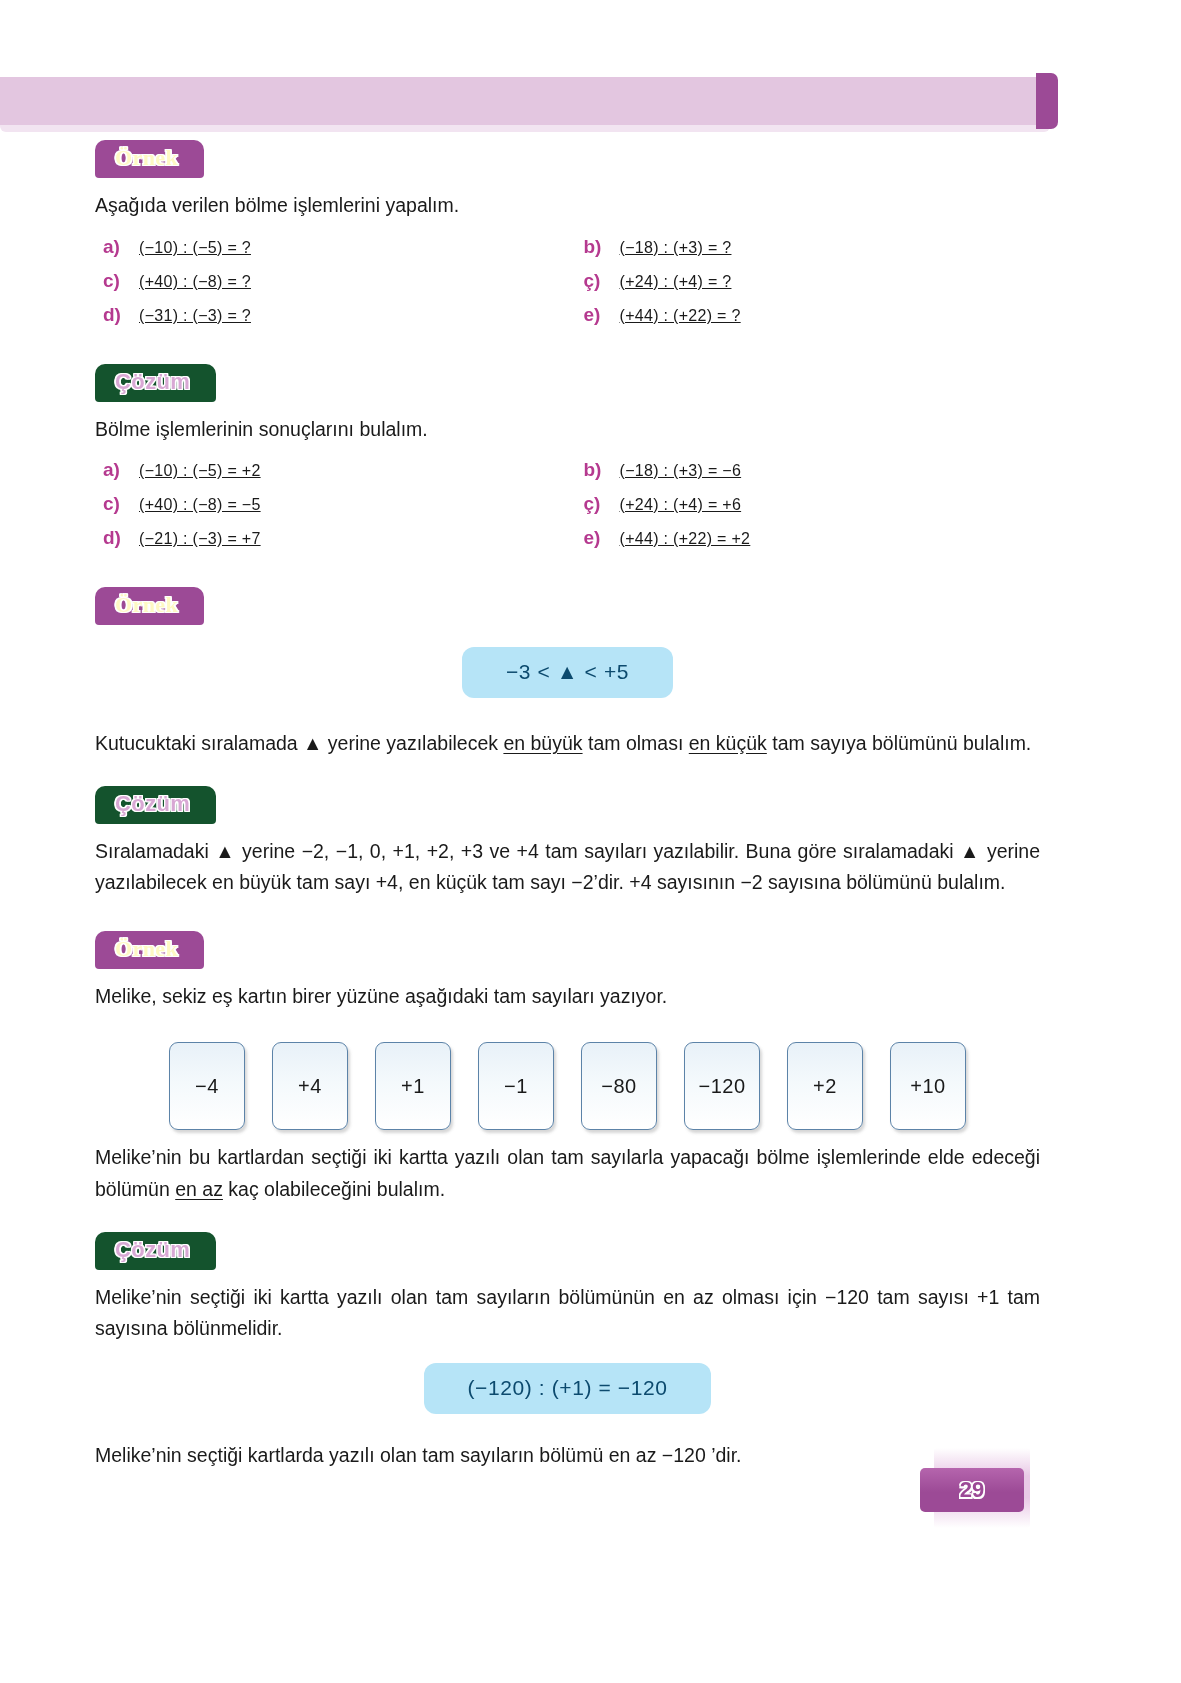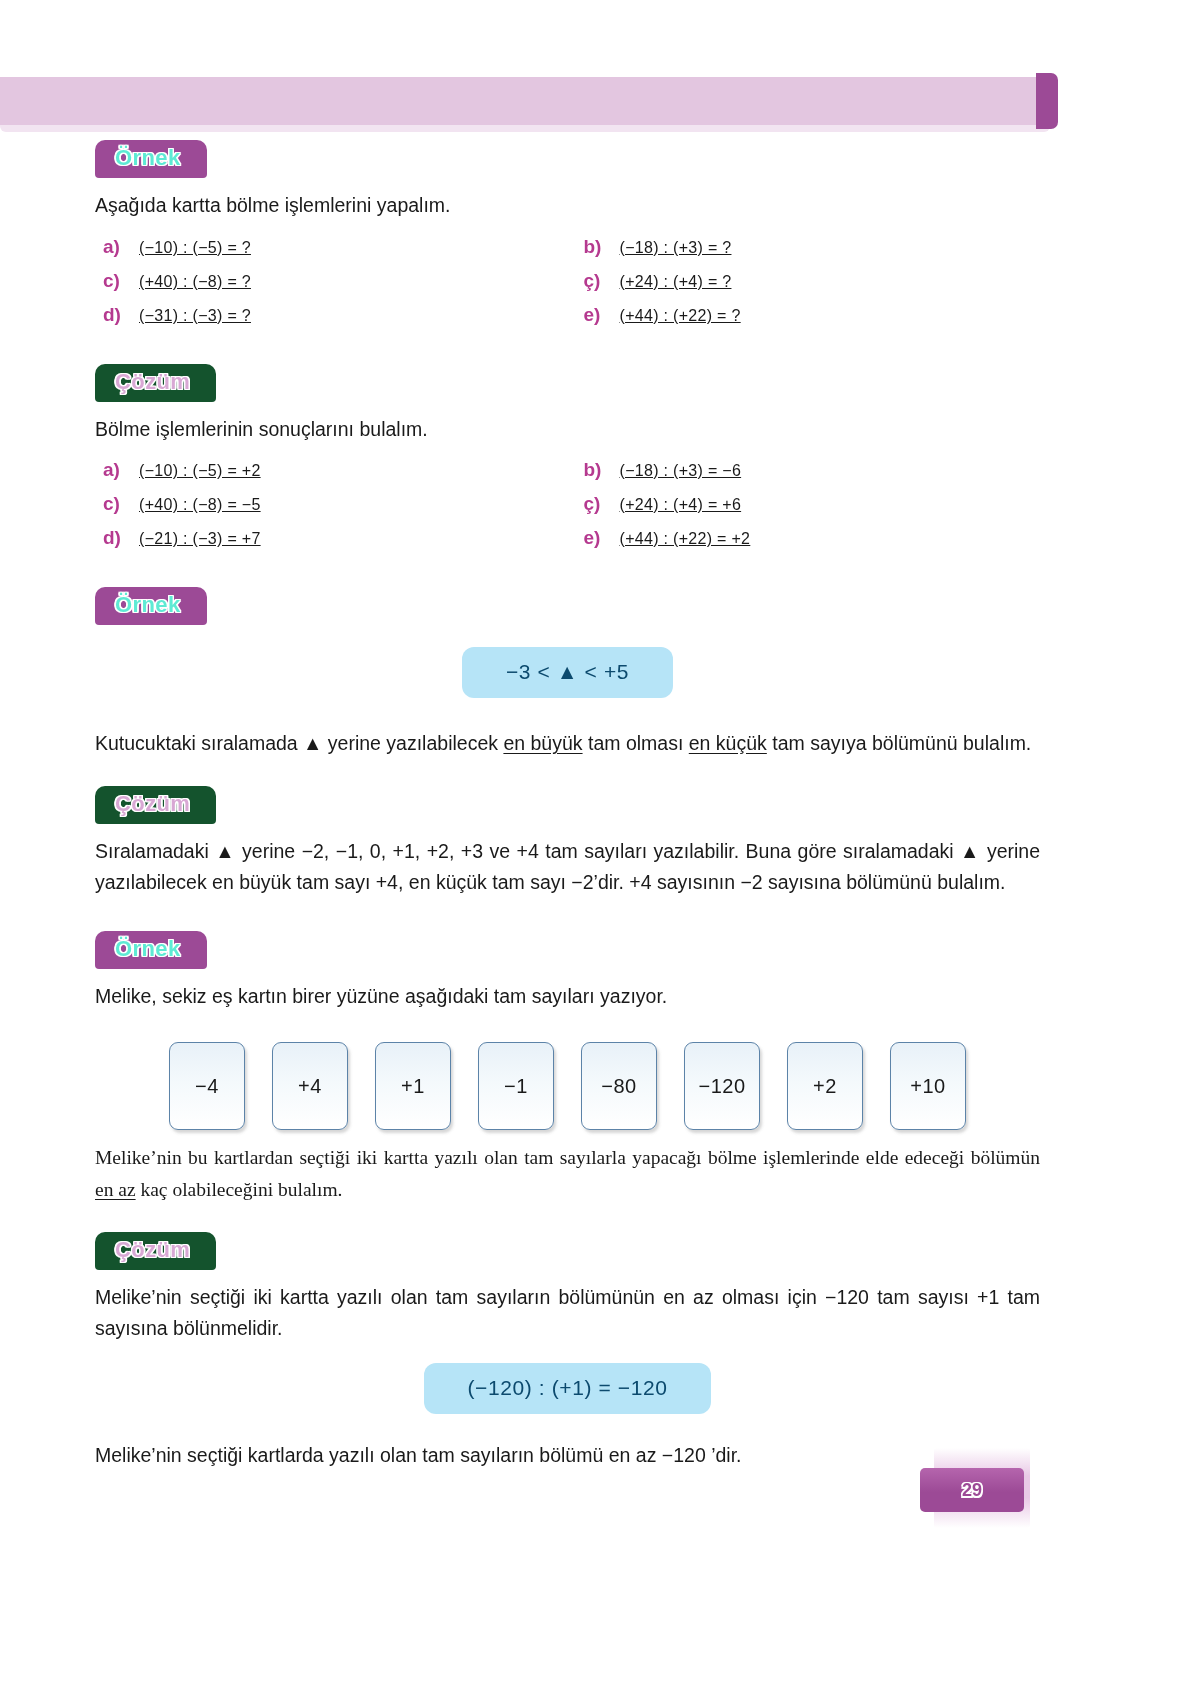--- a/index.html
+++ b/index.html
@@ -76,21 +76,22 @@
        1.4px -1.4px 0 #ffffff,
       -1.4px  1.4px 0 #ffffff,
        1.4px  1.4px 0 #ffffff,
       -1.4px  0    0 #ffffff,
        1.4px  0    0 #ffffff,
        0     -1.4px 0 #ffffff,
        0      1.4px 0 #ffffff;
   }
   .badge-ornek {
     background: #9c4a96;
-    color: #5eead4;
+    color: #fef9c3;
+    font-family: Liberation Serif, serif;
   }
   .badge-cozum {
     background: #14532d;
     color: #d8a8d4;
   }
 
   .badge-row { margin: 0; line-height: 1; }
 
   
   p.para {
@@ -207,21 +208,21 @@
     left: 0;
     top: 20px;
     width: 104px;
     height: 44px;
     background: linear-gradient(180deg, #b565ad 0%, #9c4a96 55%, #9c4a96 100%);
     border-radius: 5px;
     display: flex;
     align-items: center;
     justify-content: center;
     color: #9c4a96;
-    font-size: 18px;
+    font-size: 22px;
     font-weight: bold;
     text-shadow:
       -1.5px -1.5px 0 #ffffff,
        1.5px -1.5px 0 #ffffff,
       -1.5px  1.5px 0 #ffffff,
        1.5px  1.5px 0 #ffffff,
       -1.5px  0    0 #ffffff,
        1.5px  0    0 #ffffff,
        0     -1.5px 0 #ffffff,
        0      1.5px 0 #ffffff;
@@ -236,21 +237,21 @@
 
   <div class="header-band-shadow"></div>
   <div class="header-band"></div>
   <div class="header-tab"></div>
 
   <div class="content">
 
     <div class="badge-row">
       <span class="badge badge-ornek">Örnek</span>
     </div>
-    <p class="para">Aşağıda kartta bölme işlemlerini yapalım.</p>
+    <p class="para">Aşağıda verilen bölme işlemlerini yapalım.</p>
 
     <div class="ex-grid">
       <div class="ex-row">
         <div class="ex-col col-left">
           <span class="ex-label">a)</span>
           <span class="ex-expr">(−10) : (−5) = ?</span>
         </div>
         <div class="ex-col col-right">
           <span class="ex-label">b)</span>
           <span class="ex-expr">(−18) : (+3) = ?</span>
@@ -367,21 +368,21 @@
           <span>−120</span>
         </div>
       <div class="card">
           <span>+2</span>
         </div>
       <div class="card">
           <span>+10</span>
         </div>
     </div>
 
-    <p class="para" style="font-family:Liberation Serif, serif;"><span>Melike’nin bu kartlardan seçtiği iki kartta yazılı olan tam sayılarla yapacağı bölme işlemlerinde elde edeceği bölümün </span><span class="u">en az</span><span> kaç olabileceğini bulalım.</span></p>
+    <p class="para" style=""><span>Melike’nin bu kartlardan seçtiği iki kartta yazılı olan tam sayılarla yapacağı bölme işlemlerinde elde edeceği bölümün </span><span class="u">en az</span><span> kaç olabileceğini bulalım.</span></p>
 
     <div class="spacer-26"></div>
 
     <div class="badge-row">
       <span class="badge badge-cozum">Çözüm</span>
     </div>
     <p class="para">Melike’nin seçtiği iki kartta yazılı olan tam sayıların bölümünün en az olması için −120 tam sayısı +1 tam sayısına bölünmelidir.</p>
 
     <div class="blue-wrap" style="margin-top:18px;">
       <div class="blue-box">

